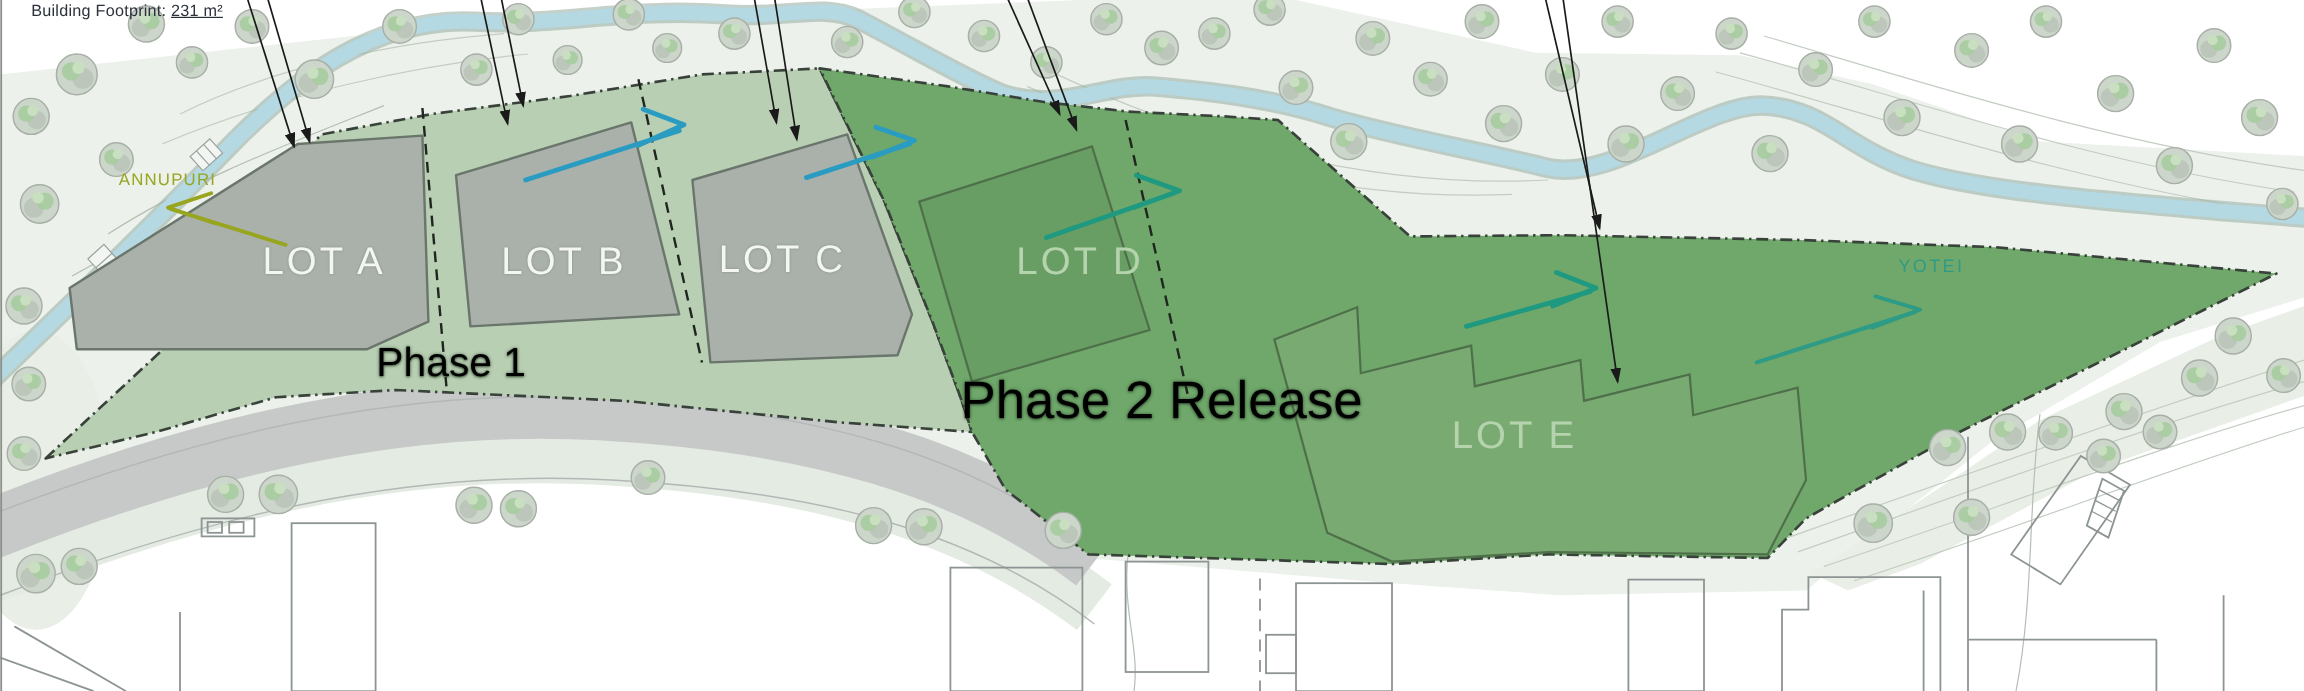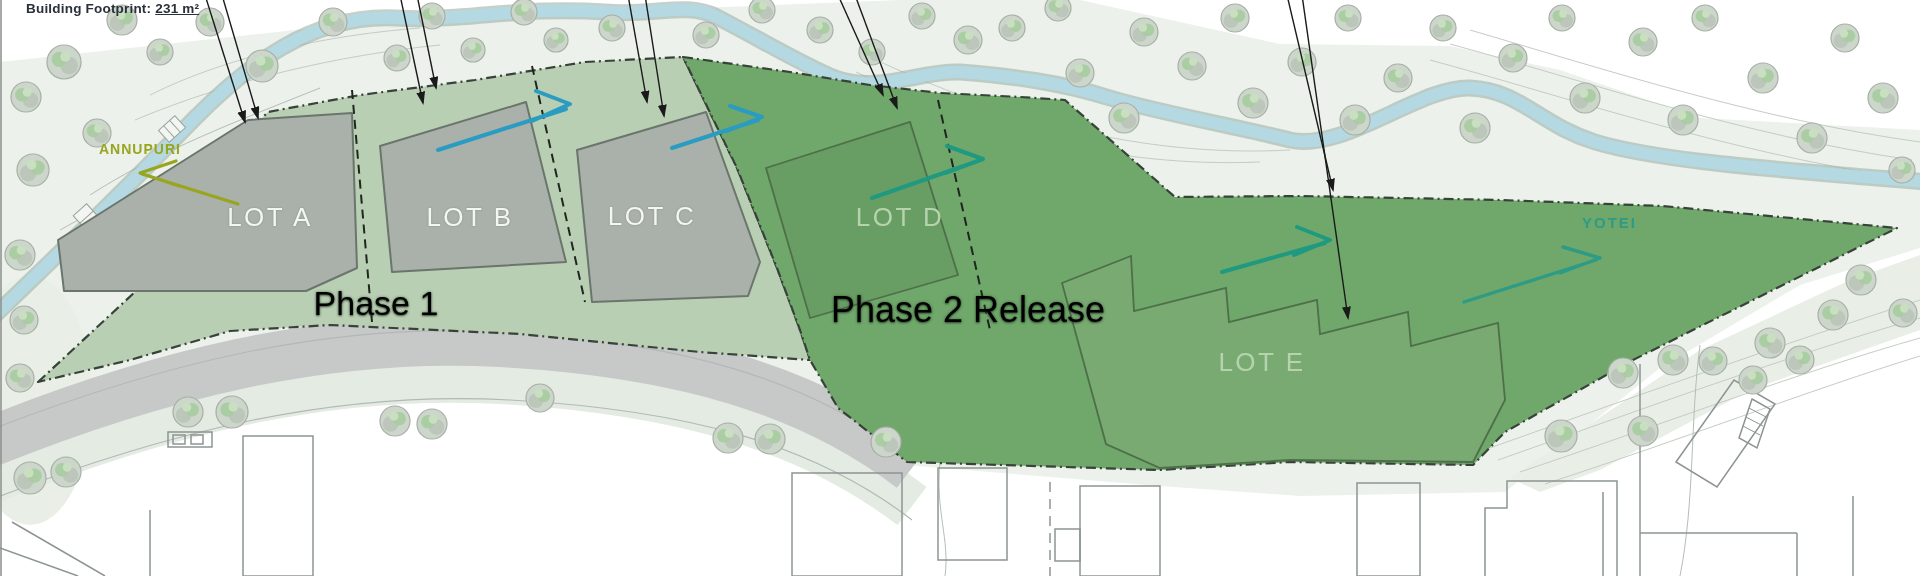--- a/index.html
+++ b/index.html
@@ -37,28 +37,28 @@
   .flow-blue{stroke:var(--c-flow_blue);stroke-width:4;fill:none;stroke-linecap:round;stroke-linejoin:round}
   .flow-teal{stroke:var(--c-flow_teal);stroke-width:4;fill:none;stroke-linecap:round;stroke-linejoin:round}
   .annupuri-arrow{stroke:var(--c-annupuri);stroke-width:3.2;fill:none;stroke-linecap:round;stroke-linejoin:round}
   .yotei-arrow{stroke:var(--c-yotei);stroke-width:3.4;fill:none;stroke-linecap:round;stroke-linejoin:round}
   .bridge{fill:#f2f5f1;stroke:#9aa39b;stroke-width:1}
   .bridge-rung{stroke:#9aa39b;stroke-width:1}
   .hatch{stroke:#8d9494;stroke-width:1}
 
   
   .map-label{position:absolute;white-space:nowrap}
-  .footprint-note{left:26px;top:1px;font-size:13.5px;font-weight:bold;color:var(--c-footprint_text);letter-spacing:.2px}
+  .footprint-note{left:26px;top:1px;font-size:13.5px;font-weight:normal;color:var(--c-footprint_text);letter-spacing:.2px}
   .footprint-note .val{text-decoration:underline}
-  .lot-label{font-size:26px;line-height:1;letter-spacing:2.5px;color:var(--c-label_white);
+  .lot-label{font-size:32px;line-height:1;letter-spacing:2.5px;color:var(--c-label_white);
              transform:translate(-50%,-50%);text-shadow:0 0 2px rgba(60,75,60,.35)}
   .lot-label.dark-area{color:var(--c-label_light_green);text-shadow:none}
   .phase-label{font-family:Liberation Sans, sans-serif;color:#000000;transform:translate(-50%,-50%);
                text-shadow:0 1px 2px rgba(35,55,35,.75),0 0 3px rgba(35,55,35,.5)}
-  .landmark-label{font-size:14px;font-weight:bold;letter-spacing:1px}
+  .landmark-label{font-size:14px;font-weight:normal;letter-spacing:1px}
   .annupuri-text{left:99px;top:141px;color:var(--c-annupuri)}
   .yotei-text{left:1582px;top:214px;color:var(--c-yotei);font-size:15px;letter-spacing:2px}
 </style>
 </head>
 <body>
 
 <div class="stage">
 
 <svg width="1920" height="576" viewBox="0 0 1920 576">
   <defs>
@@ -621,15 +621,15 @@
 <div class="map-label landmark-label annupuri-text">ANNUPURI</div>
 <div class="map-label landmark-label yotei-text">YOTEI</div>
 
 <div class="map-label lot-label" style="left:270px;top:217px">LOT A</div>
 <div class="map-label lot-label" style="left:470px;top:217px">LOT B</div>
 <div class="map-label lot-label" style="left:652px;top:216px">LOT C</div>
 <div class="map-label lot-label dark-area" style="left:900px;top:217px">LOT D</div>
 <div class="map-label lot-label dark-area" style="left:1262px;top:362px">LOT E</div>
 
 <div class="map-label phase-label" style="left:376px;top:303px;font-size:34px">Phase 1</div>
-<div class="map-label phase-label" style="left:968px;top:310px;font-size:36px">Phase 2 Release</div>
+<div class="map-label phase-label" style="left:968px;top:334px;font-size:44px">Phase 2 Release</div>
 
 </div>
 
 </body></html>

